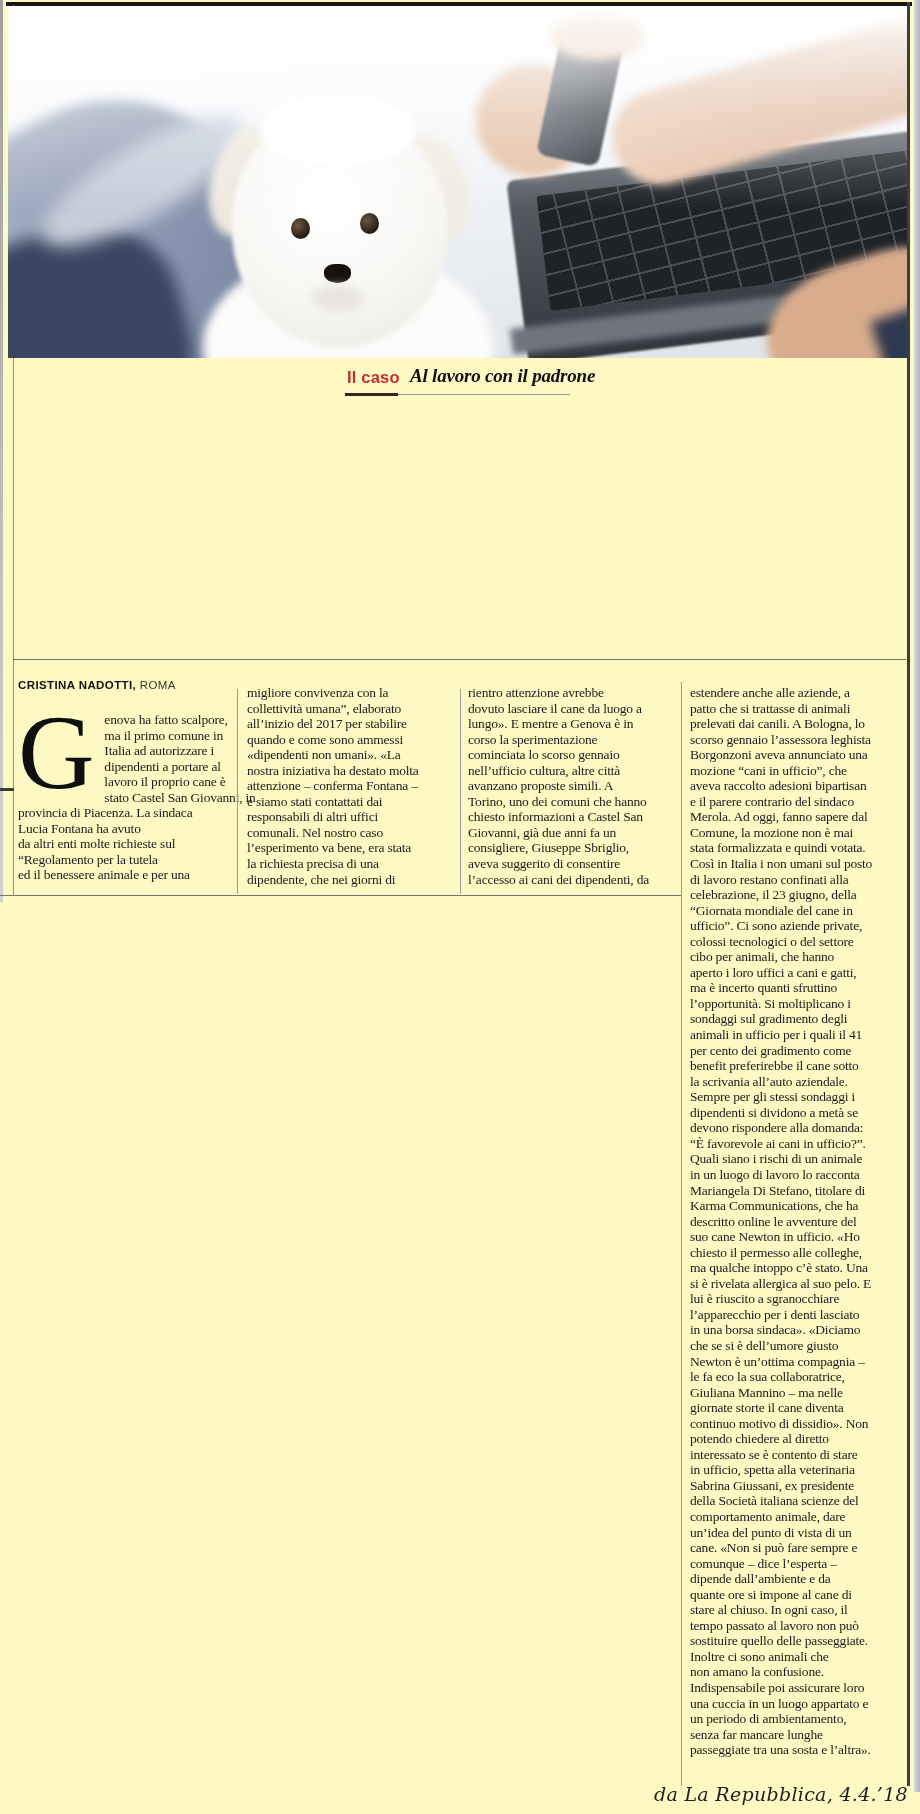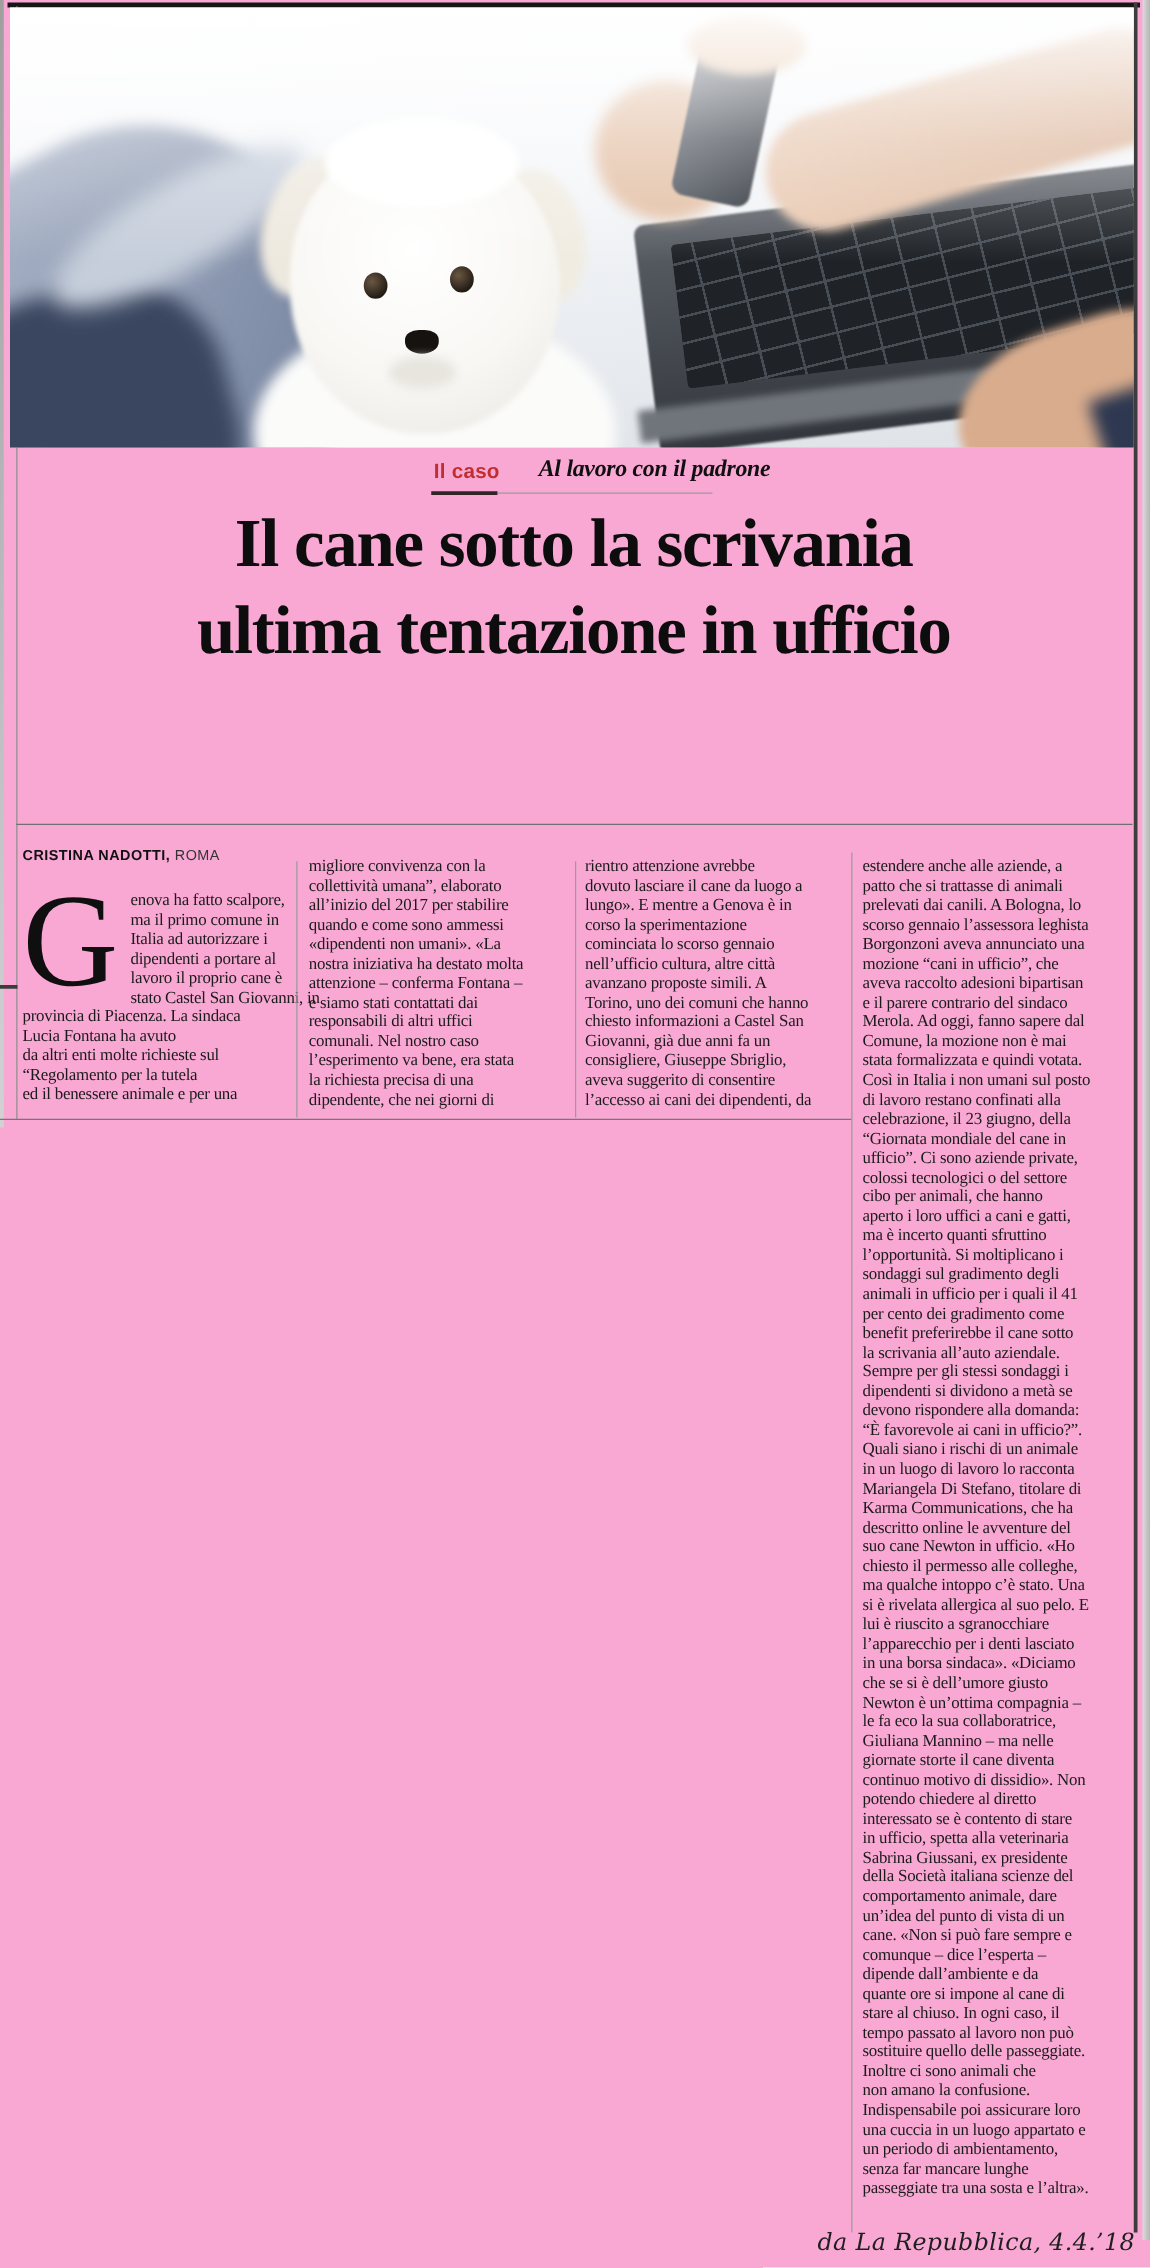--- a/index.html
+++ b/index.html
@@ -1,16 +1,16 @@
 <!DOCTYPE html>
 <html><head>
 <meta charset="utf-8">
 <style>
   html,body{margin:0;padding:0;background:#ffffff;}
-  .page{position:relative;width:920px;height:1814px;background:#f9a8d4;overflow:hidden;
+  .page{position:relative;width:920px;height:1814px;background:#fef9c3;overflow:hidden;
         font-family:"Liberation Serif",serif;color:#1b1b1b;}
 
   
   .frame-top{position:absolute;left:6px;top:2px;width:906px;height:4px;background:#161616;}
   .frame-right{position:absolute;left:907px;top:2px;width:3px;height:1784px;background:#3d3d3d;}
   .edge-right{position:absolute;left:914px;top:0;width:6px;height:1792px;
               background:linear-gradient(90deg,#dcdcdc,#b5b5b5);}
   .edge-left{position:absolute;left:0;top:0;width:3px;height:902px;
              background:linear-gradient(180deg,#9f9f9f,#d2d2d2);}
   .frame-left{position:absolute;left:13px;top:5px;width:1px;height:891px;background:#8f8f8f;}
@@ -64,21 +64,21 @@
       transform:rotate(-18deg);background:#d9ac8d;filter:blur(4px);}
   .ph-cuff{left:874px;top:300px;width:90px;height:90px;transform:rotate(-18deg);
       background:#2e3850;filter:blur(6px);}
   .ph-glow{left:0;top:0;width:100%;height:100%;
       background:linear-gradient(180deg,rgba(255,255,255,.92) 0%,rgba(255,255,255,.35) 30%,rgba(255,255,255,0) 58%);}
 
   
   .kicker-label{position:absolute;left:347px;top:368px;font-family:"Liberation Sans",sans-serif;
       font-weight:700;font-size:16.5px;color:#c02f2f;letter-spacing:.2px;}
   .kicker-topic{position:absolute;left:410px;top:365px;font-family:"Liberation Serif",serif;
-      font-style:italic;font-weight:700;font-size:19px;color:#101010;letter-spacing:-.2px;margin-left:21px;}
+      font-style:italic;font-weight:700;font-size:19px;color:#101010;letter-spacing:-.2px;}
   .kicker-rule-thick{position:absolute;left:345px;top:393px;width:53px;height:3px;background:#332427;}
   .kicker-rule-thin{position:absolute;left:398px;top:394px;width:172px;height:1px;background:#9a9a9a;}
 
   
   .headline{position:absolute;left:20px;top:400px;width:878px;text-align:center;
       font-family:"Liberation Serif",serif;font-weight:700;font-size:55px;line-height:69px;
       letter-spacing:-1px;color:#0d0d0d;}
 
   .headline-rule{position:absolute;left:13px;top:659px;width:893px;height:1px;background:#6f6f6f;}
 
@@ -143,24 +143,20 @@
     <div class="ph-dog-nose"></div>
     <div class="ph-dog-muzzle"></div>
     <div class="ph-glow"></div>
   </div>
 
   <div class="kicker-label">Il caso</div>
   <div class="kicker-topic">Al lavoro con il padrone</div>
   <div class="kicker-rule-thick"></div>
   <div class="kicker-rule-thin"></div>
 
-  <h1 class="headline" style="margin:0;">
-    <span style="display:block;">Il cane sotto la scrivania</span>
-    <span style="display:block;">ultima tentazione in ufficio</span>
-  </h1>
 
   <div class="headline-rule"></div>
 
   <div class="byline">
     <span class="author">CRISTINA NADOTTI,</span>
     <span class="place">ROMA</span>
   </div>
 
   <div class="col col1">
     <div class="dropcap">G</div>

